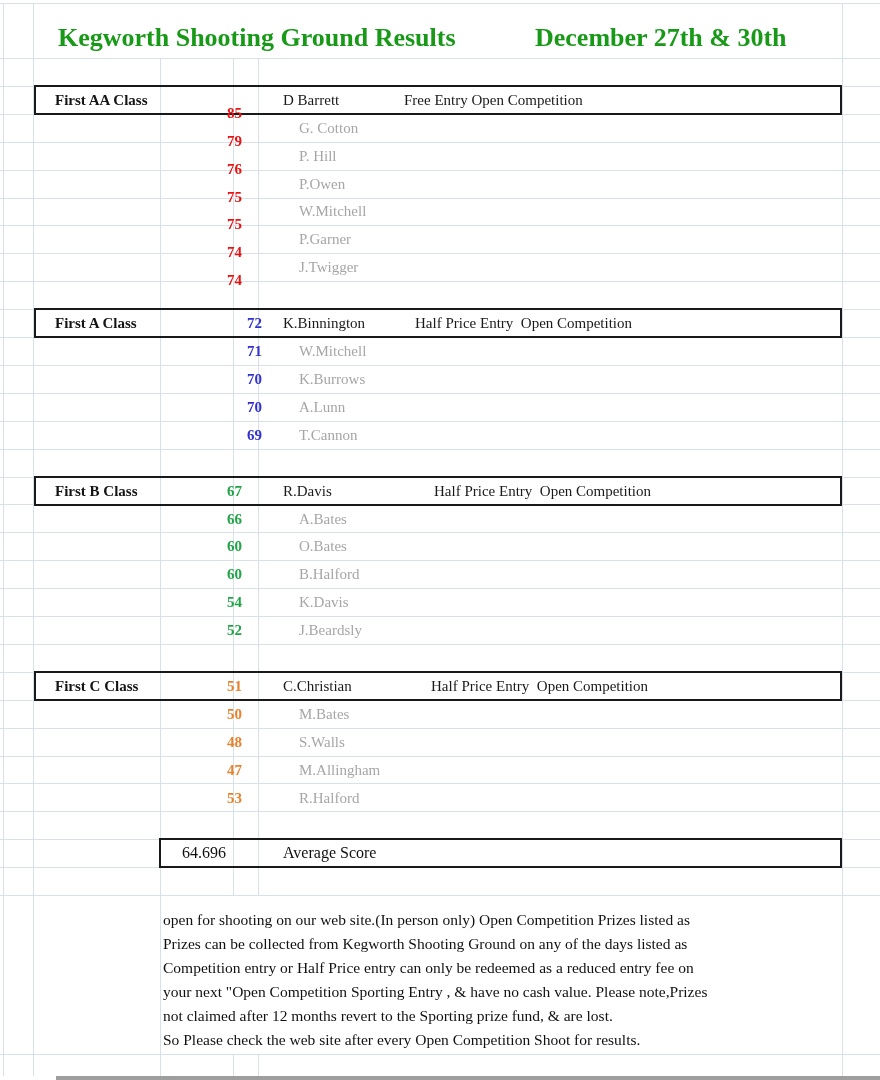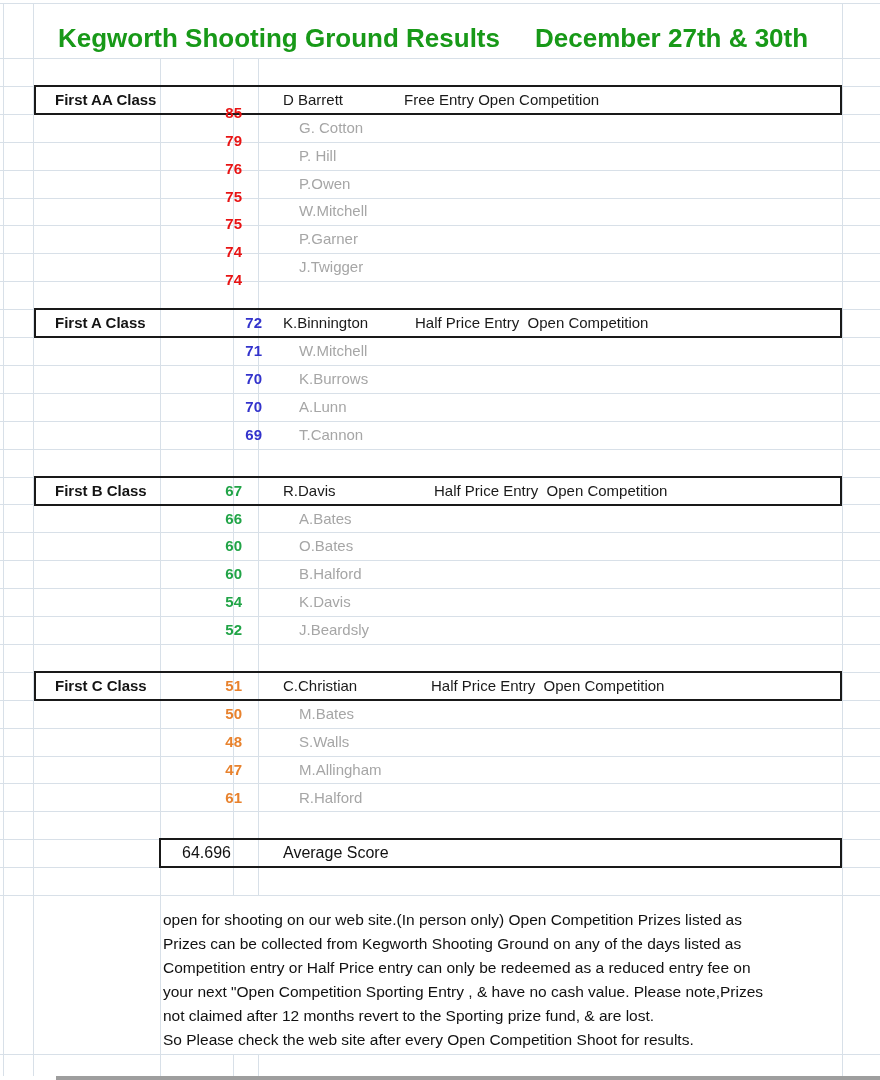--- a/index.html
+++ b/index.html
@@ -1,18 +1,18 @@
 <!DOCTYPE html>
 <html><head>
 <meta charset="utf-8">
 <style>
   html,body{margin:0;padding:0;background:#fff;}
   .sheet{
     position:relative;width:880px;height:1080px;background:#fff;
-    font-family:Liberation Sans, sans-serif;overflow:hidden;color:#1a1a1a;
+    font-family:Liberation Serif, serif;overflow:hidden;color:#1a1a1a;
   }
   
   .vl{position:absolute;width:1px;background:#d8e0e8;}
   .hl{position:absolute;height:1px;left:0;width:880px;background:#d8e0e8;}
   .hgrid{
     position:absolute;left:0;top:86px;width:880px;height:811px;
     background:repeating-linear-gradient(to bottom,#d8e0e8 0px,#d8e0e8 1px,transparent 1px,transparent 27.9px);
   }
   
   .hdr-box{position:absolute;left:34px;width:808px;height:30px;border:2px solid #191919;box-sizing:border-box;background:transparent;}
@@ -158,21 +158,21 @@
   </div>
   <div class="row" style="top:728px">
     <span class="score s-c">48</span>
     <span class="pname gray">S.Walls</span>
   </div>
   <div class="row" style="top:756px">
     <span class="score s-c">47</span>
     <span class="pname gray">M.Allingham</span>
   </div>
   <div class="row" style="top:784px">
-    <span class="score s-c">61</span>
+    <span class="score s-c">53</span>
     <span class="pname gray">R.Halford</span>
   </div>
 
   <div class="avg-box"></div>
   <div class="row" style="top:839px">
     <span class="avg-val">64.696</span>
     <span class="avg-label">Average Score</span>
   </div>
 
   <div class="footer">

